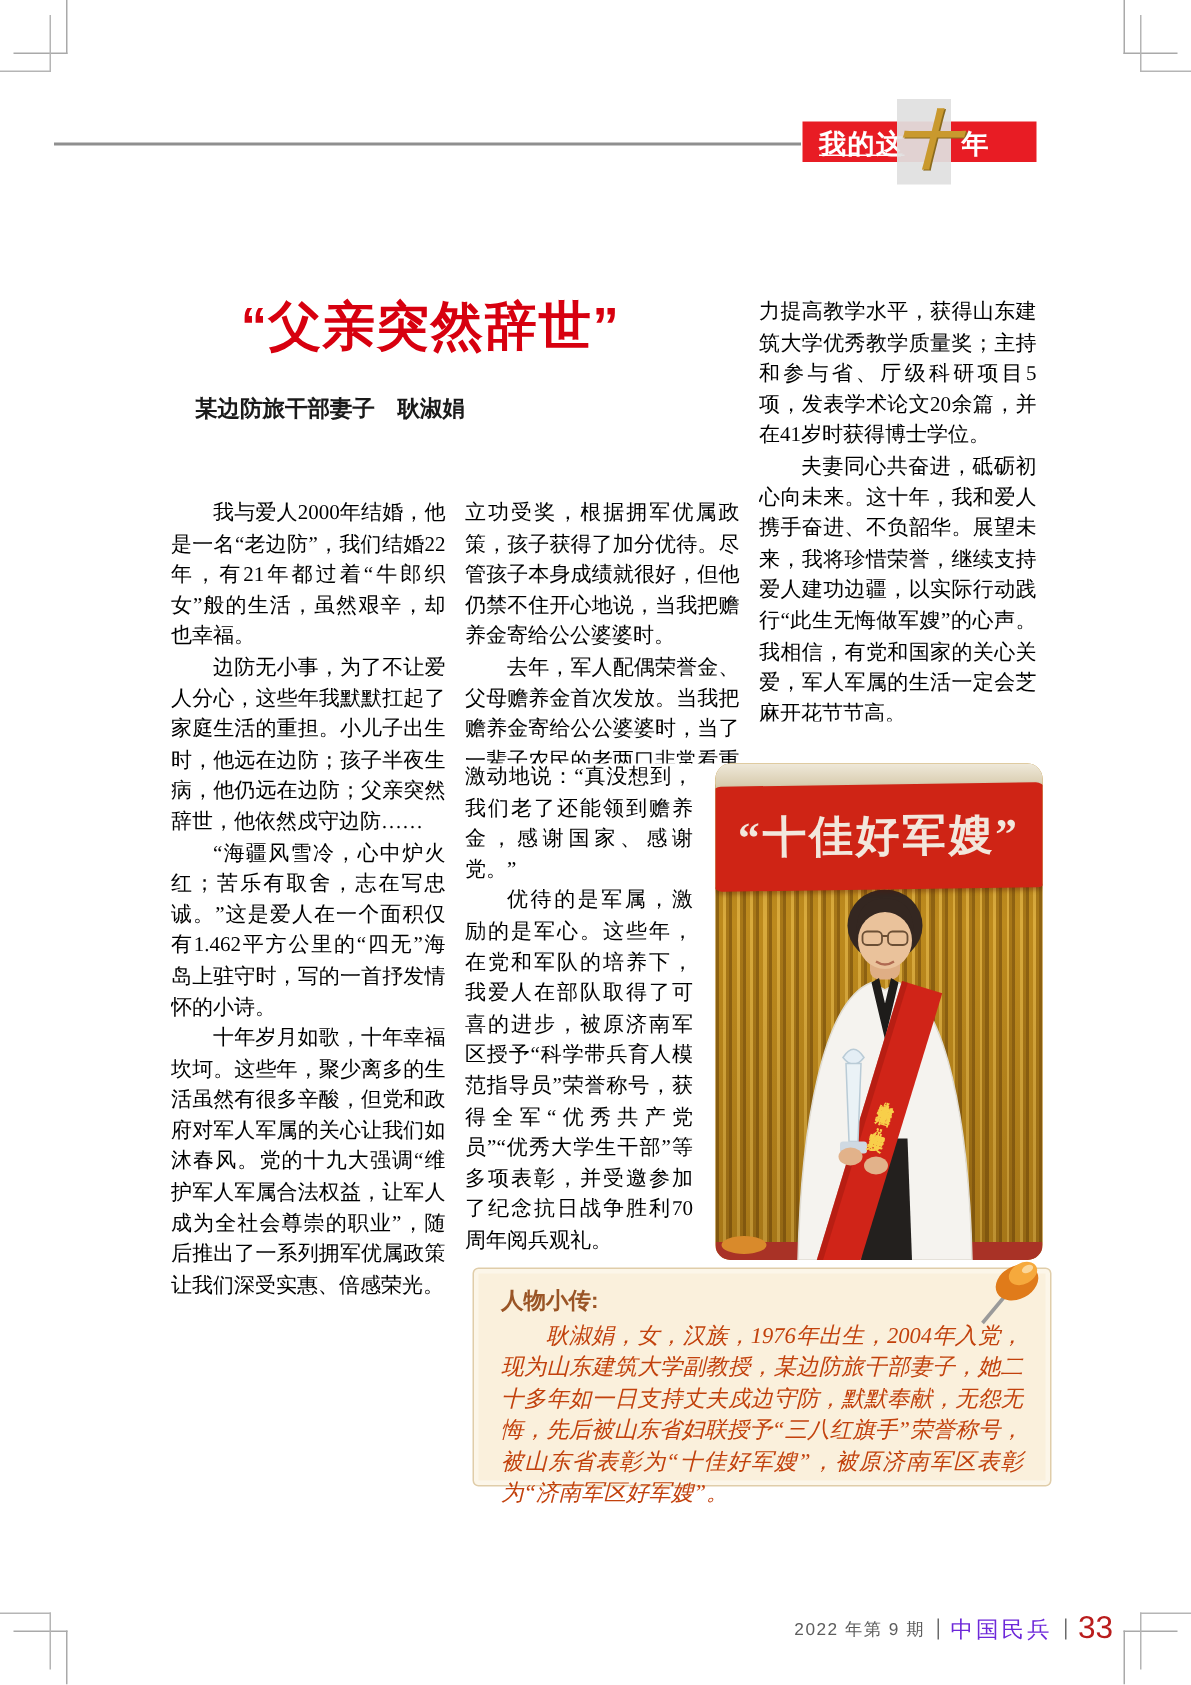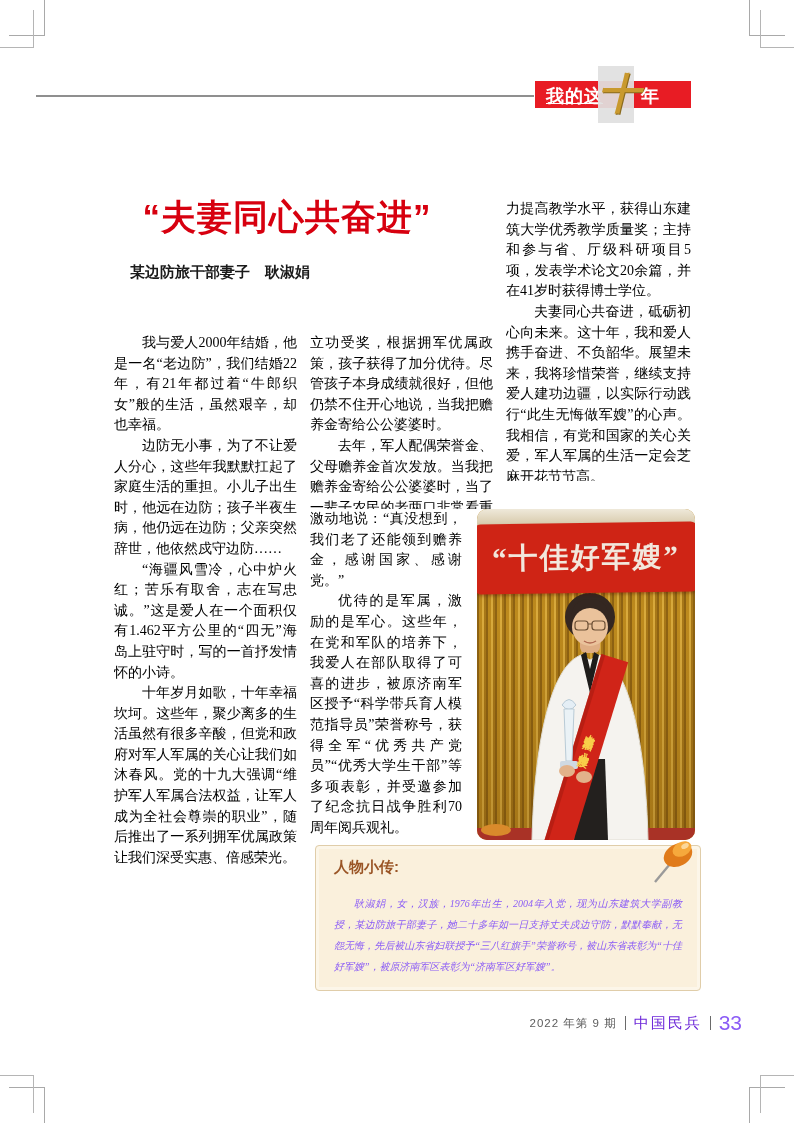--- a/index.html
+++ b/index.html
@@ -63,31 +63,31 @@
   .sash-label{position:absolute;left:126px;top:150px;width:24px;height:180px;
     transform:rotate(17deg);transform-origin:top center;
     writing-mode:vertical-rl;text-orientation:upright;
     color:#f8cf4a;font-size:10.5px;letter-spacing:1px;line-height:24px;text-align:center;
     font-family:"Liberation Sans",sans-serif;font-weight:bold;}
   
   .bio{position:absolute;left:315px;top:845px;width:386px;height:146px;box-sizing:border-box;
     background:#faf0dc;border:1px solid #e0cda9;border-radius:4px;padding:12px 18px 10px 18px;
     box-shadow:inset 0 0 0 3px #fcf6e9;}
   .bio-label{font-size:15px;font-weight:bold;color:#9a5526;font-family:"Liberation Sans",sans-serif;
-    margin-bottom:16px;}
-  .bio-text{font-size:10px;line-height:21px;color:#8b5cf6;text-indent:2em;text-align:justify;
+    margin-bottom:4px;}
+  .bio-text{font-size:15px;line-height:21px;color:#c2410c;text-indent:2em;text-align:justify;
     font-style:italic;font-family:"Liberation Serif",serif;}
   .pushpin{position:absolute;left:645px;top:834px;width:54px;height:54px;z-index:5;}
   
-  .footer{position:absolute;right:52px;top:1011px;display:flex;align-items:center;gap:8px;
+  .footer{position:absolute;right:52px;top:1074px;display:flex;align-items:center;gap:8px;
     font-family:"Liberation Sans",sans-serif;}
   .footer-issue{font-size:11.5px;color:#5c5c5c;letter-spacing:1px;}
   .footer-bar{width:1px;height:14px;background:#6a6a6a;}
   .footer-mag{font-size:15px;color:#6d28d9;letter-spacing:2px;}
-  .footer-page{font-size:21px;color:#8b5cf6;font-weight:500;}
+  .footer-page{font-size:21px;color:#b91c1c;font-weight:500;}
 </style>
 </head>
 <body>
 
 <div class="crop tl">
     <div class="L1"></div>
     <div class="L2"></div>
   </div>
 <div class="crop tr">
     <div class="L1"></div>
@@ -102,21 +102,21 @@
     <div class="L2"></div>
   </div>
 
 <div class="header-rule"></div>
 <div class="rubric">
   <span class="rubric-pre">我的这</span>
   <span class="ten-box"><span class="ten-glyph">十</span></span>
   <span class="rubric-post">年</span>
 </div>
 
-<div class="title">“夫妻同心共奋进”</div>
+<div class="title">“父亲突然辞世”</div>
 <div class="byline">某边防旅干部妻子　耿淑娟</div>
 
 <div class="col col1">
   <p class="indent">我与爱人2000年结婚，他是一名“老边防”，我们结婚22年，有21年都过着“牛郎织女”般的生活，虽然艰辛，却也幸福。</p>
   <p class="indent">边防无小事，为了不让爱人分心，这些年我默默扛起了家庭生活的重担。小儿子出生时，他远在边防；孩子半夜生病，他仍远在边防；父亲突然辞世，他依然戍守边防……</p>
   <p class="indent">“海疆风雪冷，心中炉火红；苦乐有取舍，志在写忠诚。”这是爱人在一个面积仅有1.462平方公里的“四无”海岛上驻守时，写的一首抒发情怀的小诗。</p>
   <p class="indent">十年岁月如歌，十年幸福坎坷。这些年，聚少离多的生活虽然有很多辛酸，但党和政府对军人军属的关心让我们如沐春风。党的十九大强调“维护军人军属合法权益，让军人成为全社会尊崇的职业”，随后推出了一系列拥军优属政策让我们深受实惠、倍感荣光。</p>
 
 </div>
 

